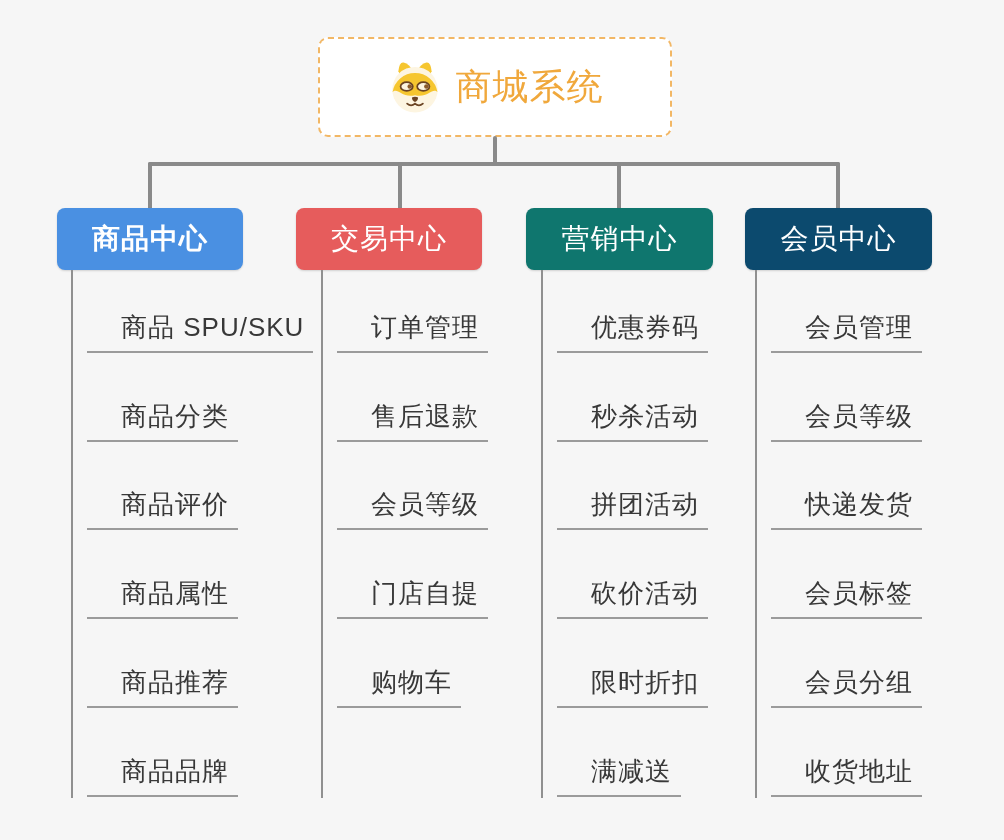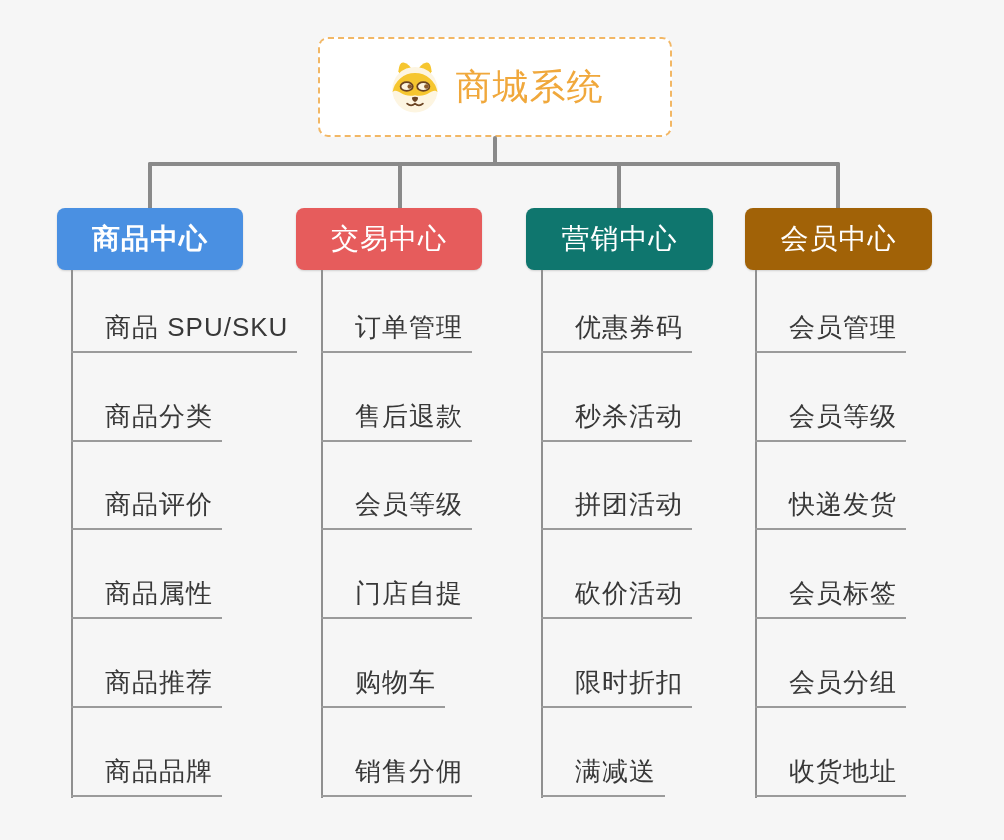--- a/index.html
+++ b/index.html
@@ -54,21 +54,21 @@
   .col-line{
     position:absolute;top:270px;width:2px;height:528px;
     background:#909090;
   }
   .col-line.c1{left:71px;}
   .col-line.c2{left:321px;}
   .col-line.c3{left:541px;}
   .col-line.c4{left:755px;}
   .children{
     position:absolute;top:264px;
-    display:flex;flex-direction:column;align-items:flex-start;
+    display:flex;flex-direction:column;align-items:flex-start;margin-left:16px;
   }
   .children.c1{left:71px;}
   .children.c2{left:321px;}
   .children.c3{left:541px;}
   .children.c4{left:755px;}
   .child{
     height:88.8px;
     box-sizing:border-box;
     display:flex;align-items:flex-end;
     padding:0 9px 6px 34px;
@@ -110,21 +110,21 @@
   <div class="conn root-drop"></div>
   <div class="conn bus"></div>
   <div class="conn drop d1"></div>
   <div class="conn drop d2"></div>
   <div class="conn drop d3"></div>
   <div class="conn drop d4"></div>
 
   <div class="branch b1" style="background-color: rgb(74, 144, 226);">商品中心</div>
   <div class="branch b2" style="background-color: rgb(230, 92, 92);">交易中心</div>
   <div class="branch b3" style="background-color: #0f766e;">营销中心</div>
-  <div class="branch b4" style="background-color: #a16207;">会员中心</div>
+  <div class="branch b4" style="background-color: #0c4a6e;">会员中心</div>
 
   <div class="col-line c1"></div>
   <div class="col-line c2"></div>
   <div class="col-line c3"></div>
   <div class="col-line c4"></div>
 
   <div class="children c1">
     <div class="child">商品 SPU/SKU</div>
     <div class="child">商品分类</div>
     <div class="child">商品评价</div>
@@ -132,21 +132,20 @@
     <div class="child">商品推荐</div>
     <div class="child">商品品牌</div>
   </div>
 
   <div class="children c2">
     <div class="child">订单管理</div>
     <div class="child">售后退款</div>
     <div class="child">会员等级</div>
     <div class="child">门店自提</div>
     <div class="child">购物车</div>
-    <div class="child">销售分佣</div>
   </div>
 
   <div class="children c3">
     <div class="child">优惠券码</div>
     <div class="child">秒杀活动</div>
     <div class="child">拼团活动</div>
     <div class="child">砍价活动</div>
     <div class="child">限时折扣</div>
     <div class="child">满减送</div>
   </div>

